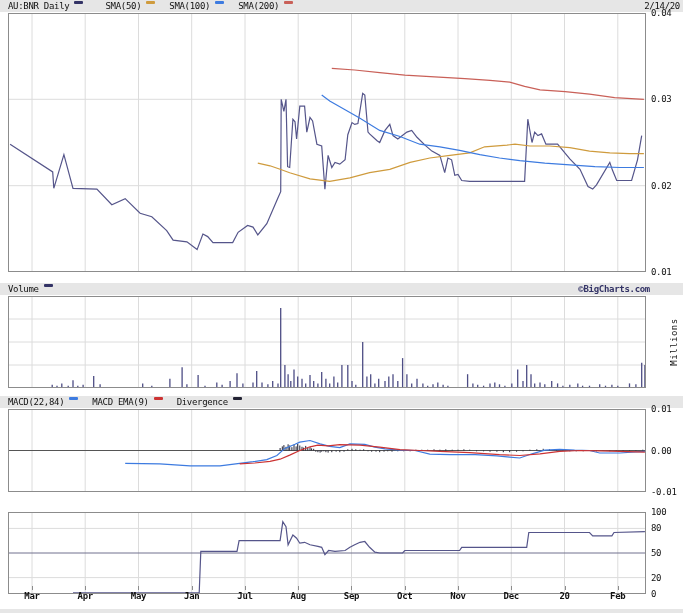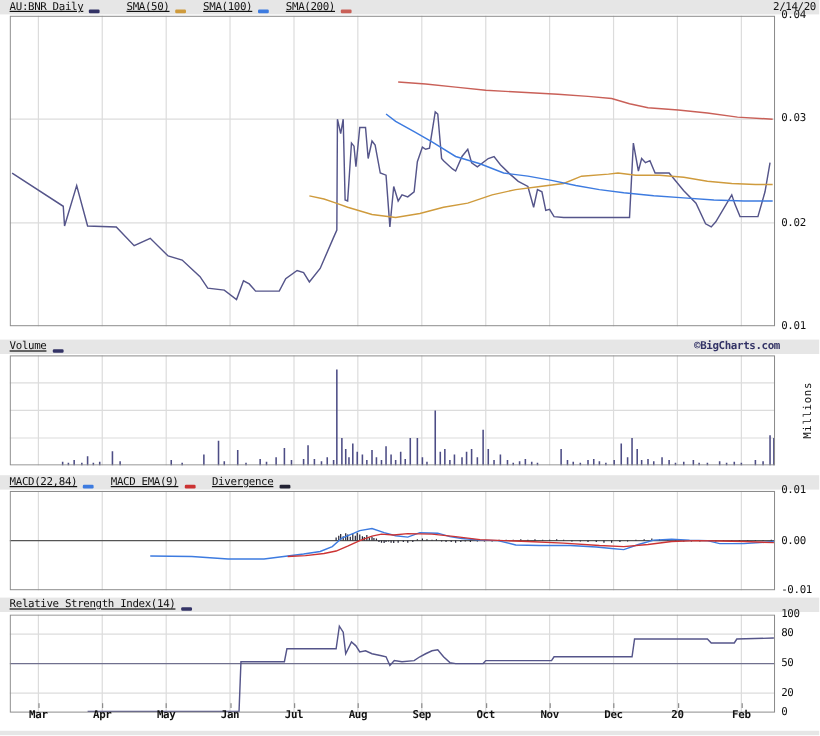--- a/index.html
+++ b/index.html
@@ -6,21 +6,21 @@
   #chart-root{
     position:relative;width:683px;height:613px;background:#ffffff;
     font-family:"DejaVu Sans Mono","Liberation Mono",monospace;
     font-size:9px;color:#111111;overflow:hidden;
   }
   .strip{
     position:absolute;left:0;width:683px;height:12px;background:#e6e6e6;
     display:flex;align-items:center;padding-left:8px;box-sizing:border-box;
     white-space:nowrap;letter-spacing:-0.3px;
   }
-  .legend-item{display:inline-flex;align-items:flex-end;margin-right:14px;text-decoration:underline;}
+  .legend-item{display:inline-flex;align-items:flex-start;margin-right:14px;}
   .swatch{display:inline-block;width:9px;height:3px;margin-left:5px;border-radius:1px;}
   .plot{position:absolute;left:8px;width:638px;background:#ffffff;}
   .ycol{position:absolute;left:651px;width:32px;}
   .ytick{position:absolute;left:0;height:9px;line-height:9px;letter-spacing:-0.3px;}
   .date-label{position:absolute;right:3px;top:1px;letter-spacing:-0.3px;}
   .watermark{position:absolute;right:33px;top:1px;font-weight:bold;letter-spacing:-0.3px;}
   .millions{
     position:absolute;left:668px;top:296px;height:92px;width:12px;
     display:flex;align-items:center;justify-content:center;
   }
@@ -322,26 +322,20 @@
         <polyline fill="none" stroke="#3d7be0" stroke-width="1.2" points="117.2,54.4 151.8,54.8 182.1,56.9 212.0,56.9 231.7,54.4 245.0,52.7 258.8,50.6 268.9,46.5 276.9,39.4 287.0,35.3 291.8,33.2 302.0,31.5 312.1,34.9 321.7,37.4 331.8,38.6 341.9,34.9 356.8,35.3 366.9,38.2 377.0,39.8 392.0,41.1 406.9,41.5 421.8,45.2 442.0,45.6 467.1,45.6 488.9,46.9 501.7,48.1 511.8,49.0 524.0,44.8 536.8,41.1 551.7,40.3 566.6,41.1 581.5,41.5 591.7,44.0 611.9,44.0 631.6,42.7 636.9,42.3"></polyline>
         <polyline fill="none" stroke="#cc3333" stroke-width="1.2" points="231.7,54.8 246.6,54.0 262.0,52.3 272.1,50.2 281.7,46.1 291.8,41.5 302.0,37.8 309.9,36.1 320.1,36.9 331.8,35.7 352.0,36.1 371.7,38.2 392.0,40.7 411.7,41.5 431.9,42.3 461.7,43.6 491.5,45.6 511.8,46.5 532.0,44.8 551.7,42.3 572.0,41.5 591.7,41.9 611.9,42.3 636.9,43.2"></polyline>
         <rect x="0.5" y="0.5" width="637" height="82" fill="none" stroke="#8c8c8c"></rect>
       </svg></div>
   <div class="ycol" style="top:409px;height:83px;">
       <div class="ytick" style="top: -4px;">0.01</div>
       <div class="ytick" style="top: 37.5px; text-align: right;">0.00</div>
       <div class="ytick" style="top: 79px;">-0.01</div>
     </div>
 
-  <div class="strip" style="top:498px;">
-    <span class="legend-item">
-      <span>Relative Strength Index(14)</span>
-      <span class="swatch" style="background: rgb(51, 51, 102);"></span>
-    </span>
-  </div>
 
   <div class="plot" style="top:512px;height:82px;"><svg width="638" height="82" viewBox="0 0 638 82">
         <line x1="24.0" y1="0" x2="24.0" y2="82" stroke="#dcdcdc" stroke-width="1"></line>
         <line x1="77.2" y1="0" x2="77.2" y2="82" stroke="#dcdcdc" stroke-width="1"></line>
         <line x1="130.5" y1="0" x2="130.5" y2="82" stroke="#dcdcdc" stroke-width="1"></line>
         <line x1="183.7" y1="0" x2="183.7" y2="82" stroke="#dcdcdc" stroke-width="1"></line>
         <line x1="237.0" y1="0" x2="237.0" y2="82" stroke="#dcdcdc" stroke-width="1"></line>
         <line x1="290.2" y1="0" x2="290.2" y2="82" stroke="#dcdcdc" stroke-width="1"></line>
         <line x1="343.5" y1="0" x2="343.5" y2="82" stroke="#dcdcdc" stroke-width="1"></line>
         <line x1="396.8" y1="0" x2="396.8" y2="82" stroke="#dcdcdc" stroke-width="1"></line>

